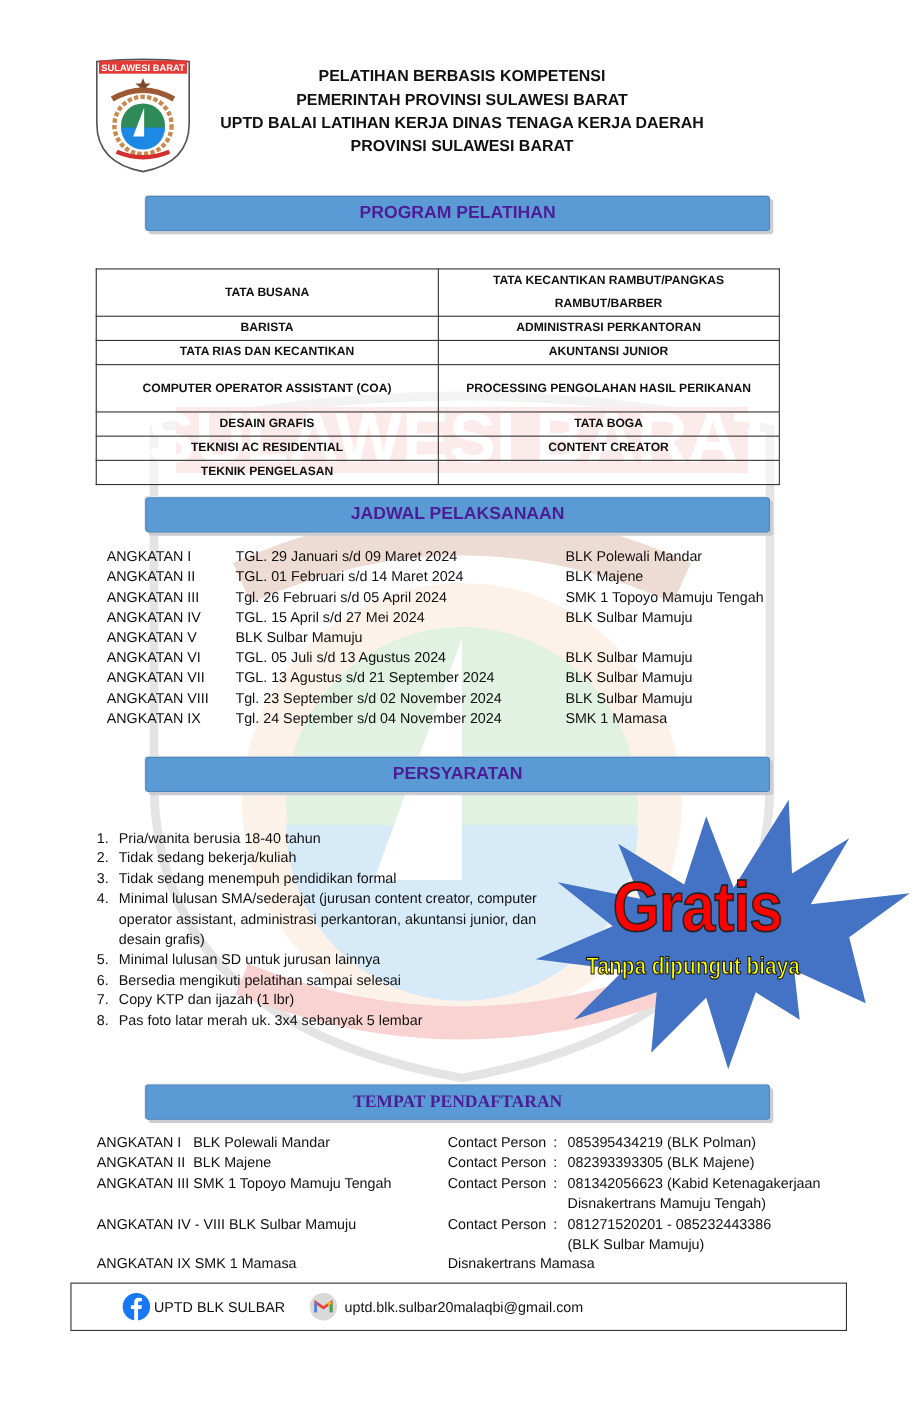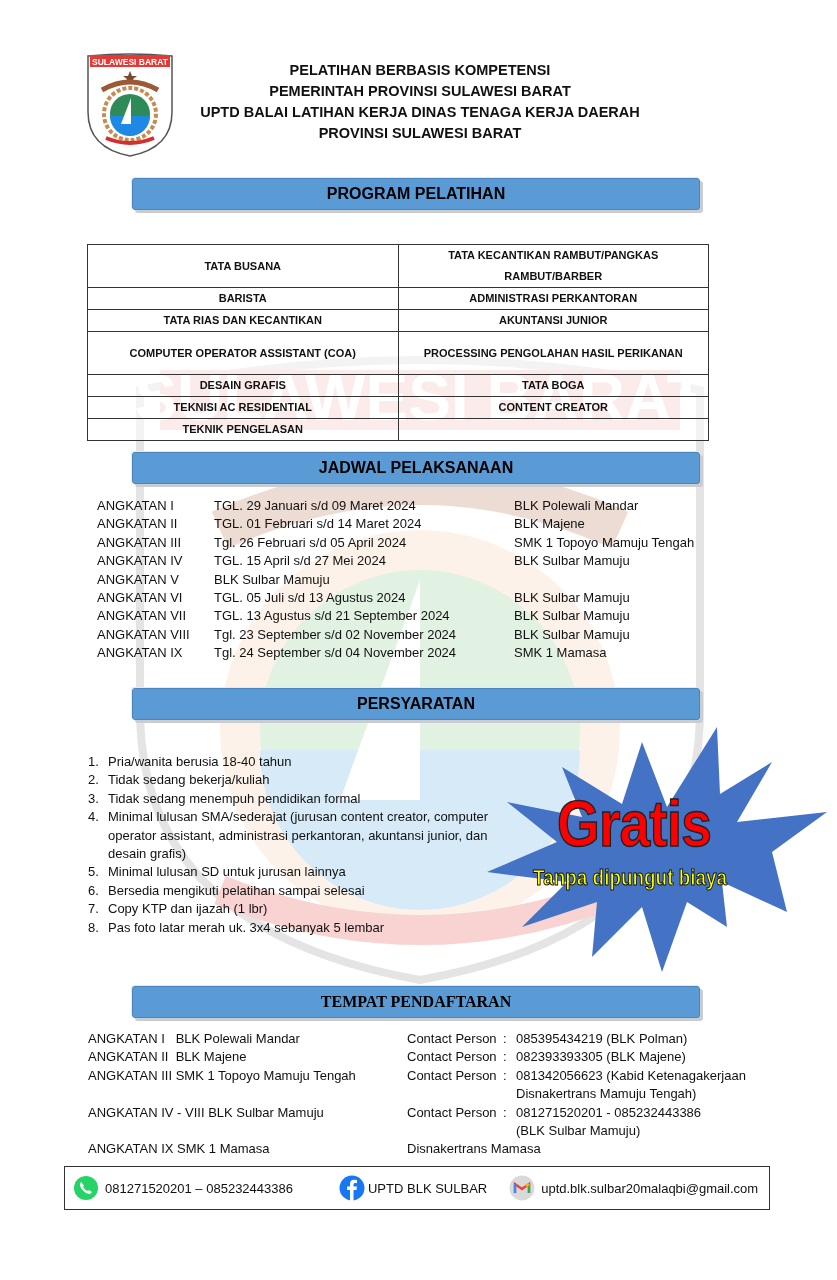--- a/index.html
+++ b/index.html
@@ -10,21 +10,21 @@
   
   .watermark { position:absolute; left:100px; top:330px; width:640px; height:660px; opacity:0.22; pointer-events:none; }
 
   
   .logo { left:84px; top:52px; width:92px; height:106px; }
   .header-text { left:180px; top:60px; width:480px; text-align:center; font-weight:bold; font-size:14.5px; line-height:21px; }
 
   
   .banner { left:132px; width:566px; height:30px; background:#5b9bd5; border:1px solid #4a86bd;
             border-radius:3px; box-shadow: 3px 3px 0 #c9ccd1, -1px -1px 0 #e8e9ec;
-            color:#000000; font-weight:bold; font-size:16px; text-align:center; line-height:30px; }
+            color:#4c1d95; font-weight:bold; font-size:16px; text-align:center; line-height:30px; }
 
   
   .prog-table { left:87px; top:222px; width:622px; border-collapse:collapse; font-weight:bold; font-size:11px;margin-top:22px; }
   .prog-table td { border:1px solid #333; text-align:center; padding:0 6px; line-height:21px; width:50%; background:rgba(255,255,255,0.55); }
 
   
   .sched { left:97px; top:497px; font-size:13px; line-height:18.4px; }
   .sched .row { display:flex; }
   .sched .c1 { width:117px; }
   .sched .c2 { width:300px; }
@@ -264,27 +264,20 @@
       <span class="cp-label"></span>
       <span class="cp-colon"></span>
       <span class="cp-val">(BLK Sulbar Mamuju)</span>
     </div>
   <div class="reg-row">
       <span>Disnakertrans Mamasa</span>
     </div>
 </div>
 
 <div class="abs footer">
-  <div class="item" style="margin-left:8px;">
-    <svg width="26" height="26" viewBox="0 0 26 26">
-      <circle cx="13" cy="13" r="12" fill="#25d366"></circle>
-      <path d="M8 7 Q6 9 8 13 Q11 18 16 19 Q18 19 19 17 L16 15 L15 16 Q12 15 10 12 L11 11 L9 8 Z" fill="#fff"></path>
-    </svg>
-    <span style="margin-left:6px;">081271520201 – 085232443386</span>
-  </div>
   <div class="item" style="margin-left:46px;">
     <svg width="26" height="26" viewBox="0 0 26 26">
       <circle cx="13" cy="13" r="12.5" fill="#1877f2"></circle>
       <path d="M14.5 26 L14.5 15 L17.5 15 L18 11.5 L14.5 11.5 L14.5 9.5 Q14.5 8 16 8 L18 8 L18 5 Q16.5 4.8 15 4.8 Q11 4.8 11 9 L11 11.5 L8 11.5 L8 15 L11 15 L11 26 Z" fill="#fff"></path>
     </svg>
     <span style="margin-left:3px;">UPTD BLK SULBAR</span>
   </div>
   <div class="item" style="margin-left:22px;">
     <svg width="26" height="26" viewBox="0 0 26 26">
       <circle cx="13" cy="13" r="12.5" fill="#d9d9d9"></circle>

